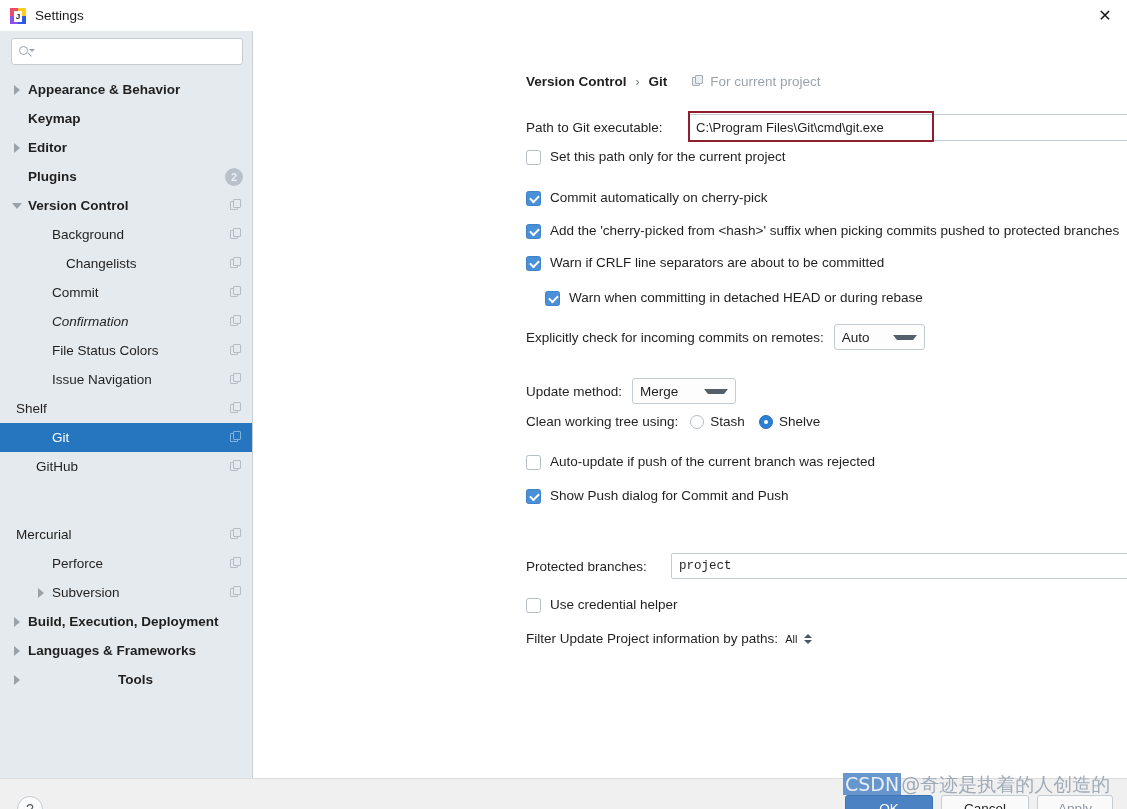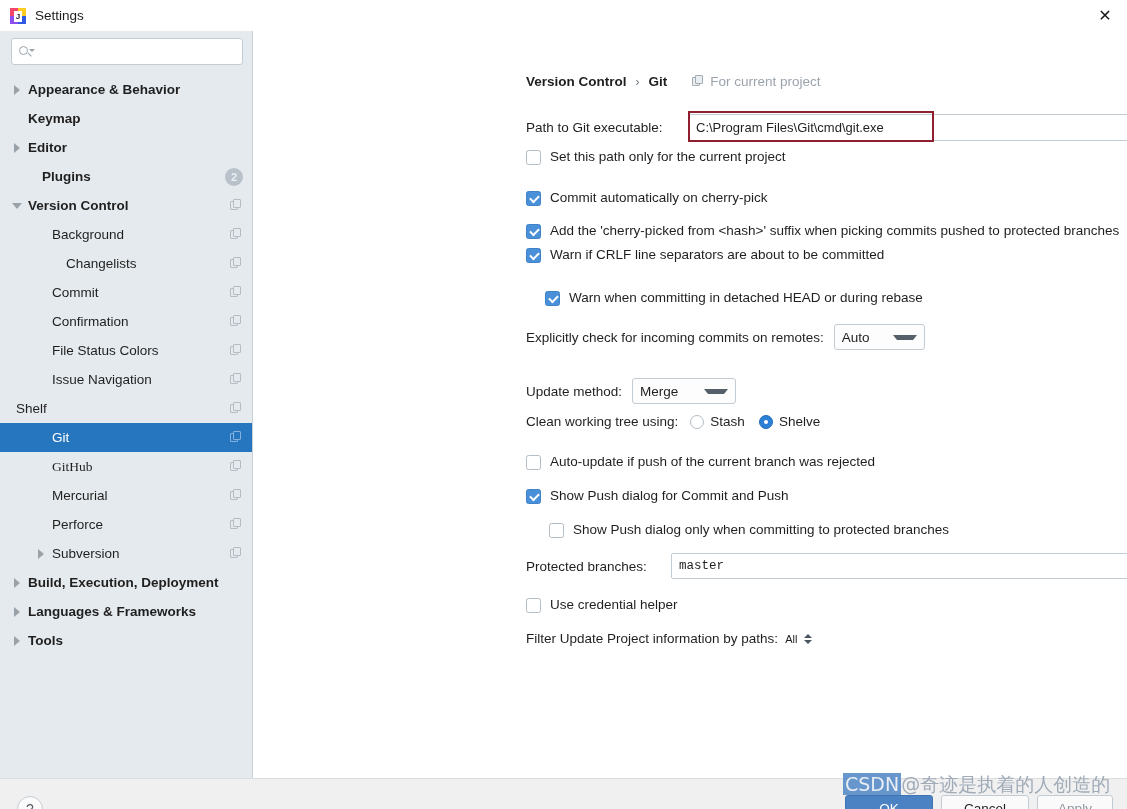--- a/index.html
+++ b/index.html
@@ -145,21 +145,21 @@
   }
   .combo .cval{ font-size:13.5px; }
   .combo .carrow{
     margin-left:auto; padding-left:16px;
     width:0;height:0;border-left:4.5px solid transparent;border-right:4.5px solid transparent;
     border-top:5px solid #55606a; box-sizing:content-box;
   }
 
   #cb-cherry{ left:273px; top:159px; }
   #cb-suffix{ left:273px; top:192px; }
-  #cb-crlf{   left:273px; top:216px; }
+  #cb-crlf{   left:273px; top:224px; }
   #cb-detached{ left:273px; top:259px;margin-left:19px; }
 
   #incoming-row{ left:273px; top:293px; display:flex; align-items:center; gap:10px; }
   #incoming-combo{ width:91px; }
 
   #update-row{ left:273px; top:347px; display:flex; align-items:center; gap:10px;text-align:right; }
   #update-combo{ width:104px; }
 
   #clean-row{ left:273px; top:383px; display:flex; align-items:center; }
   #clean-row .rlabel{ margin-right:12px; }
@@ -246,21 +246,21 @@
           <span class="lbl">Appearance &amp; Behavior</span>
         </div>
         <div class="node top" style="padding-left: 12px;">
           <span class="arrow"></span>
           <span class="lbl">Keymap</span>
         </div>
         <div class="node top" style="padding-left: 12px;">
           <span class="arrow right"></span>
           <span class="lbl">Editor</span>
         </div>
-        <div class="node top" style="padding-left: 26px;">
+        <div class="node top" style="padding-left: 12px;">
           <span class="arrow"></span>
           <span class="lbl">Plugins</span>
           <span class="badge">2</span>
         </div>
         <div class="node top" style="padding-left: 12px;">
           <span class="arrow down"></span>
           <span class="lbl">Version Control</span>
           <span class="proj-ico">
             <i class="b"></i>
             <i class="f"></i>
@@ -283,38 +283,38 @@
           </span>
         </div>
         <div class="node child" style="padding-left: 36px;">
           <span class="arrow"></span>
           <span class="lbl">Commit</span>
           <span class="proj-ico">
             <i class="b"></i>
             <i class="f"></i>
           </span>
         </div>
+        <div class="node child" style="padding-left: 36px; font-style: italic;">
+          <span class="arrow"></span>
+          <span class="lbl">Confirmation</span>
+          <span class="proj-ico">
+            <i class="b"></i>
+            <i class="f"></i>
+          </span>
+        </div>
         <div class="node child" style="padding-left: 36px;">
           <span class="arrow"></span>
-          <span class="lbl">Confirmation</span>
+          <span class="lbl">File Status Colors</span>
           <span class="proj-ico">
             <i class="b"></i>
             <i class="f"></i>
           </span>
         </div>
         <div class="node child" style="padding-left: 36px;">
           <span class="arrow"></span>
-          <span class="lbl">File Status Colors</span>
-          <span class="proj-ico">
-            <i class="b"></i>
-            <i class="f"></i>
-          </span>
-        </div>
-        <div class="node child" style="padding-left: 36px;">
-          <span class="arrow"></span>
           <span class="lbl">Issue Navigation</span>
           <span class="proj-ico">
             <i class="b"></i>
             <i class="f"></i>
           </span>
         </div>
         <div class="node child" style="">
           <span class="arrow"></span>
           <span class="lbl">Shelf</span>
           <span class="proj-ico">
@@ -323,29 +323,29 @@
           </span>
         </div>
         <div class="node child selected" style="padding-left: 36px;">
           <span class="arrow"></span>
           <span class="lbl">Git</span>
           <span class="proj-ico">
             <i class="b"></i>
             <i class="f"></i>
           </span>
         </div>
-        <div class="node child" style="padding-left: 36px; font-family: Liberation Serif, serif;">
+        <div class="node child" style="padding-left: 20px;">
           <span class="arrow"></span>
           <span class="lbl">GitHub</span>
           <span class="proj-ico">
             <i class="b"></i>
             <i class="f"></i>
           </span>
         </div>
-        <div class="node child" style="padding-left: 36px;">
+        <div class="node child" style=" margin-top: 39px;">
           <span class="arrow"></span>
           <span class="lbl">Mercurial</span>
           <span class="proj-ico">
             <i class="b"></i>
             <i class="f"></i>
           </span>
         </div>
         <div class="node child" style="padding-left: 36px;">
           <span class="arrow"></span>
           <span class="lbl">Perforce</span>
@@ -363,21 +363,21 @@
           </span>
         </div>
         <div class="node top" style="padding-left: 12px;">
           <span class="arrow right"></span>
           <span class="lbl">Build, Execution, Deployment</span>
         </div>
         <div class="node top" style="padding-left: 12px;">
           <span class="arrow right"></span>
           <span class="lbl">Languages &amp; Frameworks</span>
         </div>
-        <div class="node top" style="padding-left: 12px;">
+        <div class="node top" style="padding-left: 12px; text-align: center;">
           <span class="arrow right"></span>
           <span class="lbl">Tools</span>
         </div>
       </div>
   </div>
 
   <div id="main">
 
     <div id="breadcrumb">
       <span class="crumb">Version Control</span>
@@ -453,29 +453,25 @@
     </div>
 
     <div class="cbrow" id="cb-autoupdate">
       <span class="cb off"></span>
       <span class="cbtext">Auto-update if push of the current branch was rejected</span>
     </div>
     <div class="cbrow" id="cb-showpush">
       <span class="cb on"></span>
       <span class="cbtext">Show Push dialog for Commit and Push</span>
     </div>
-    <div class="cbrow" id="cb-showpush-nested">
-      <span class="cb off"></span>
-      <span class="cbtext">Show Push dialog only when committing to protected branches</span>
-    </div>
 
     <div id="protected-row">
       <span id="protected-label" class="row-label">Protected branches:</span>
       <div id="protected-field">
-        <span id="protected-value">master</span>
+        <span id="protected-value">project</span>
 
       </div>
     </div>
 
     <div class="cbrow" id="cb-credential">
       <span class="cb off"></span>
       <span class="cbtext">Use credential helper</span>
     </div>
 
     <div id="filter-row">

